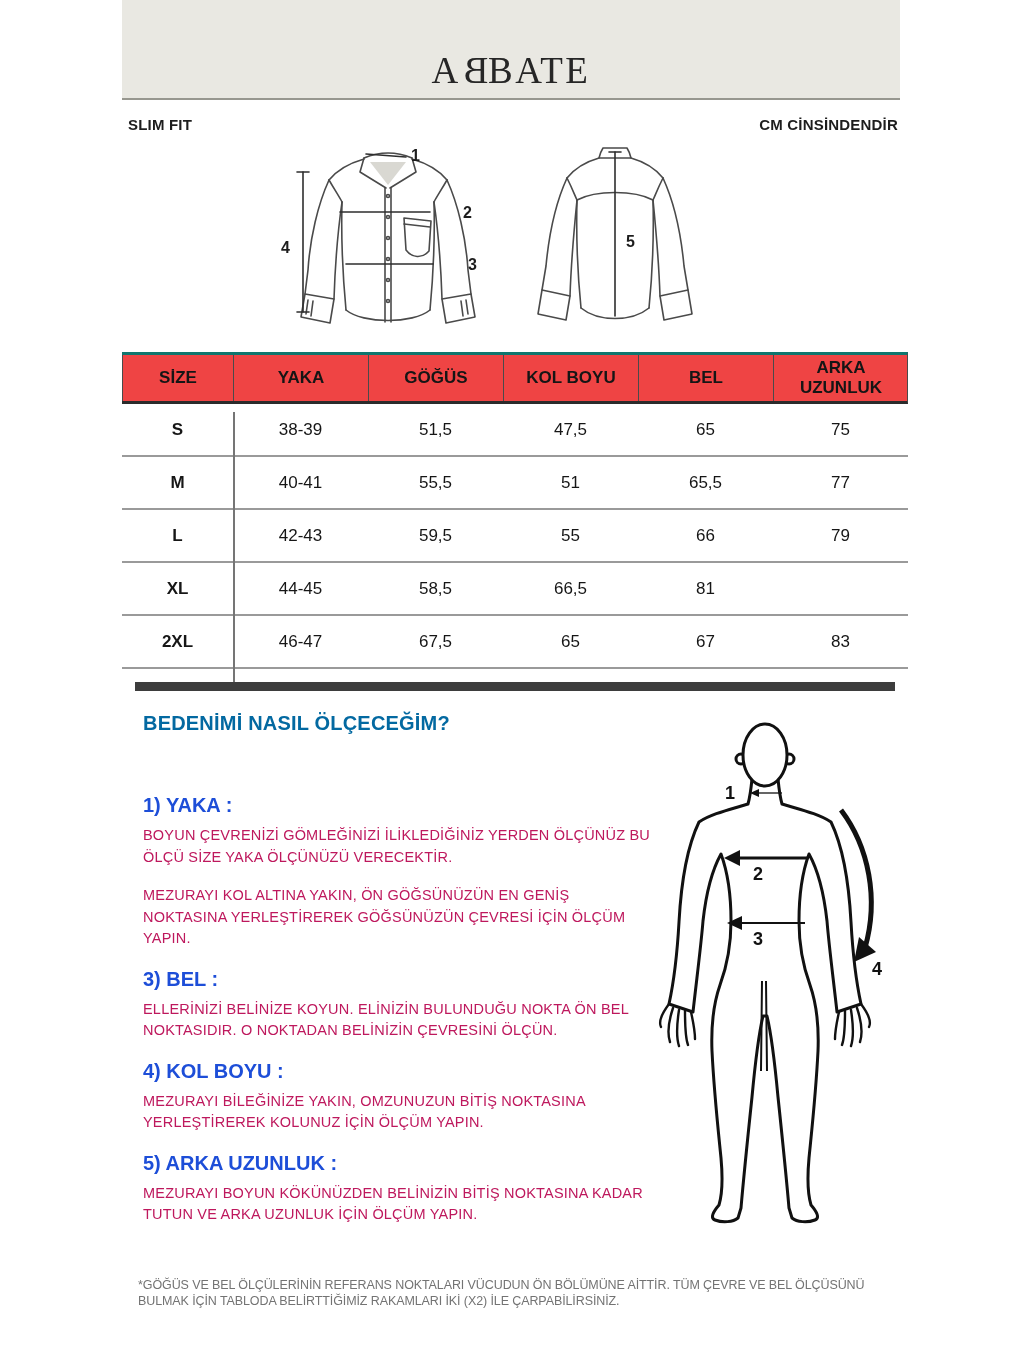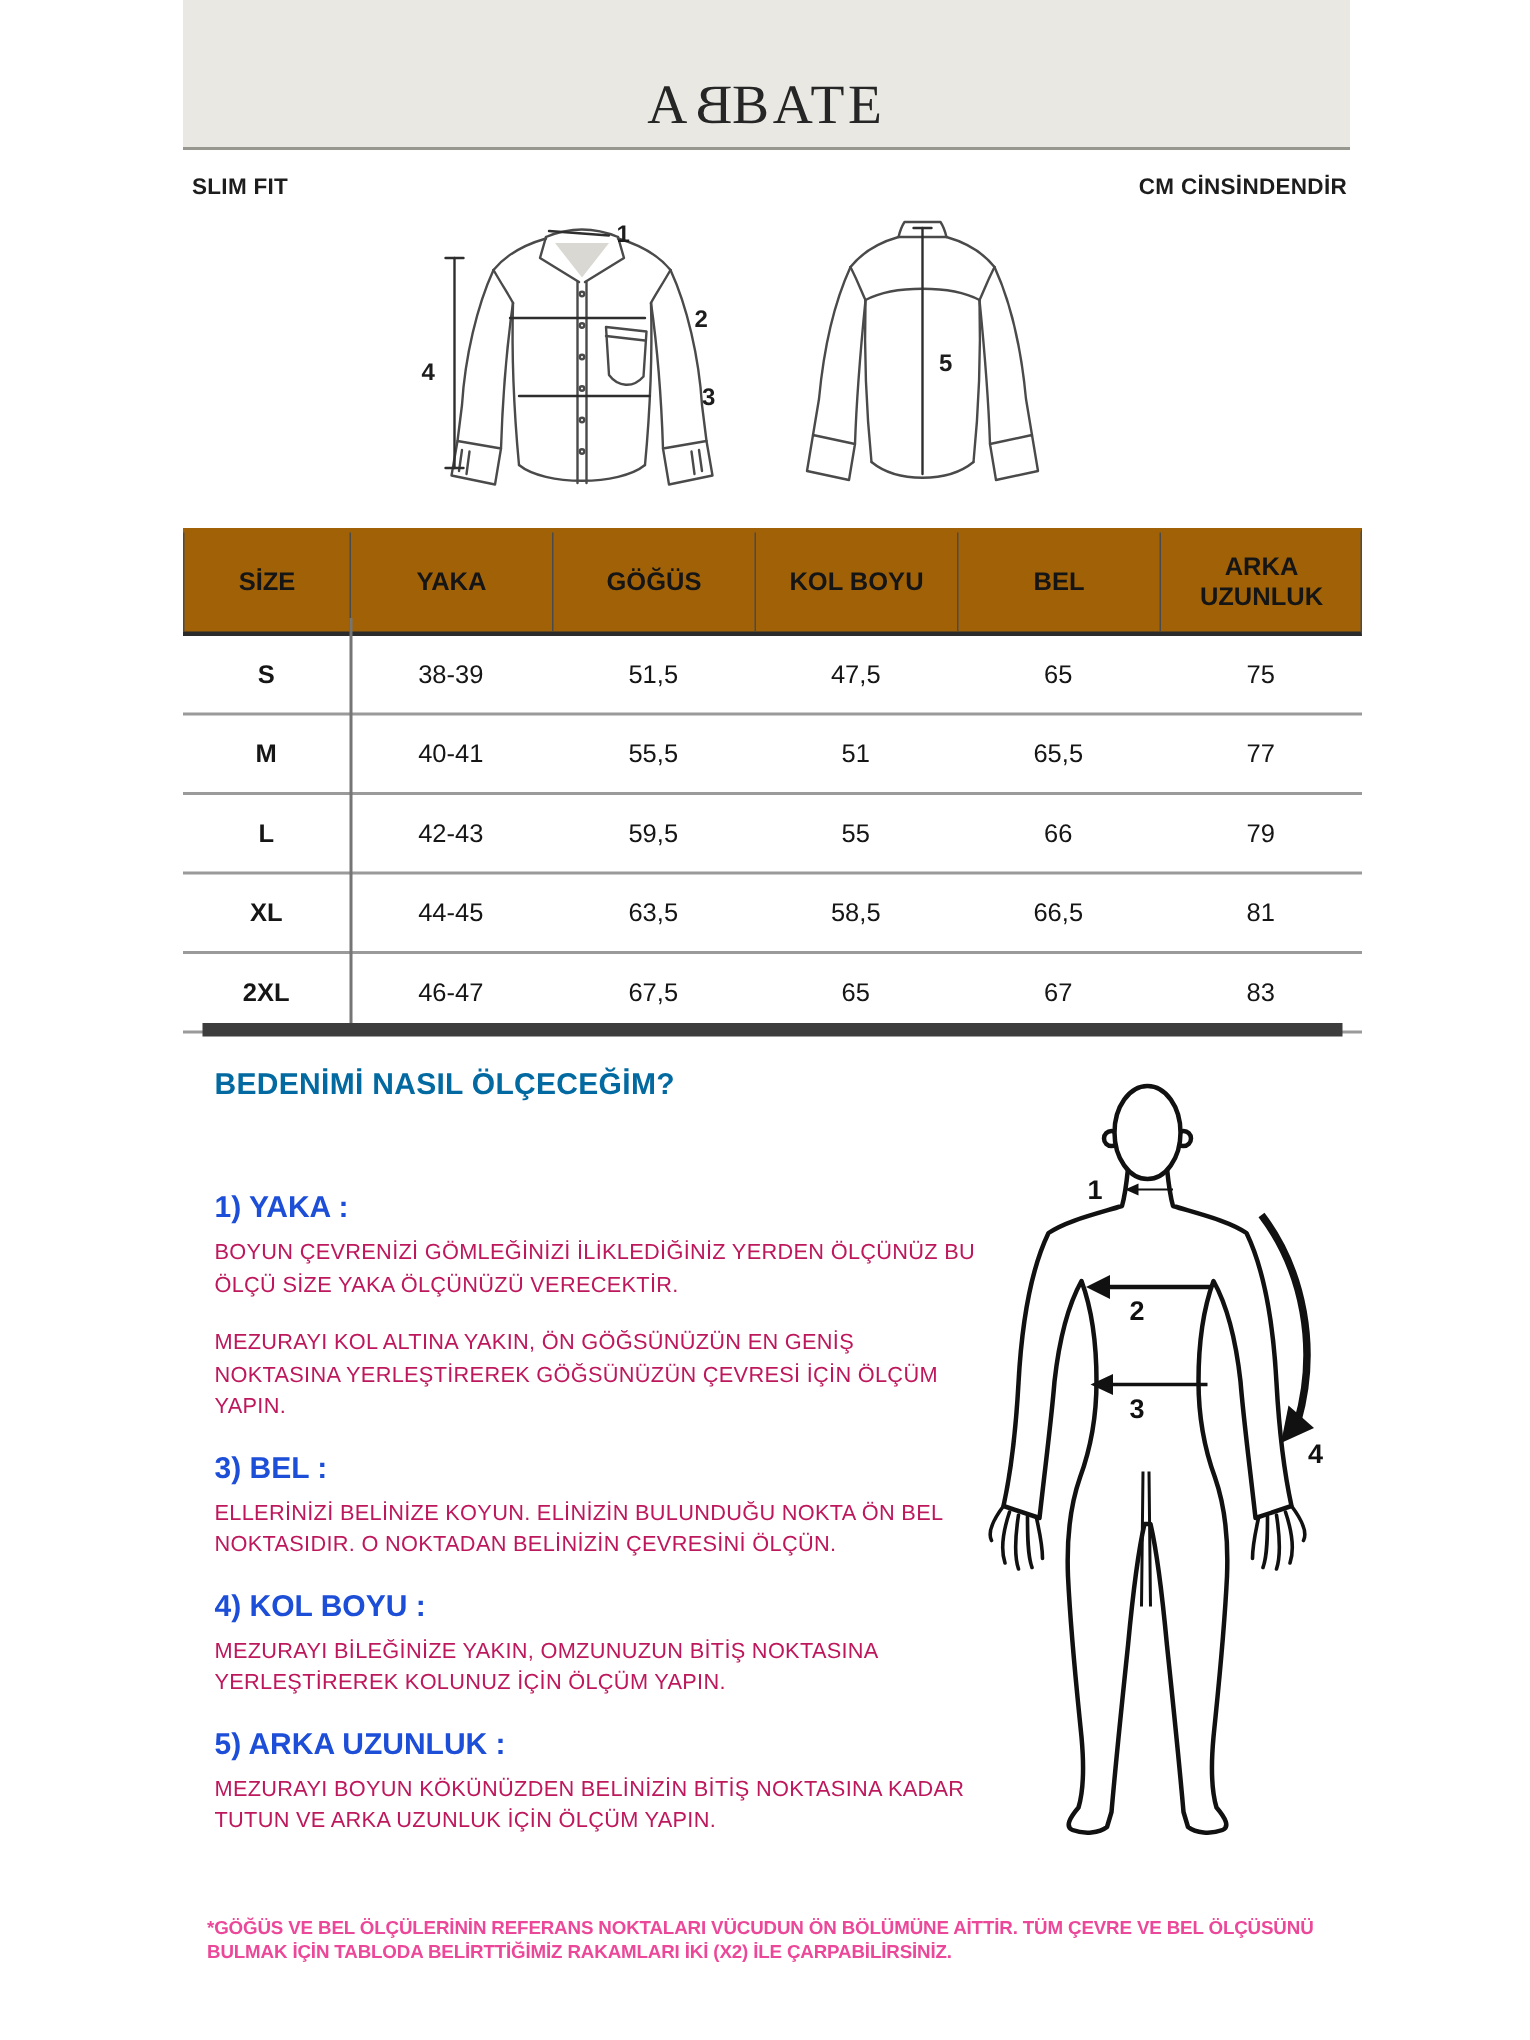--- a/index.html
+++ b/index.html
@@ -27,22 +27,22 @@
   }
   
   .shirts{position:absolute;left:278px;top:138px;}
   .sketch{stroke:#4a4a4a;stroke-width:1.6;fill:none;stroke-linecap:round;stroke-linejoin:round;}
   .measure{stroke:#2e2e2e;stroke-width:1.6;fill:none;stroke-linecap:round;}
   .diag-num{font-family:"Liberation Sans",sans-serif;font-weight:bold;font-size:16px;fill:#1d1d1d;}
   
   .size-table{position:absolute;left:122px;top:352px;width:786px;}
   .thead{
     display:grid;grid-template-columns:111px 135px 135px 135px 135px 135px;
-    height:72px;background:#a16207;box-sizing:border-box;
-    border-top:3px solid #a16207;border-bottom:3px solid #2b2b2b;
+    height:52px;background:#ef4444;box-sizing:border-box;
+    border-top:3px solid #0f766e;border-bottom:3px solid #2b2b2b;
     border-right:1px solid #4a4a4a;
   }
   .thead .th{
     display:flex;align-items:center;justify-content:center;text-align:center;
     font-weight:bold;font-size:17px;color:#151515;line-height:1.15;
     border-left:1px solid #4a4a4a;padding:0 6px;
   }
   .trow{
     display:grid;grid-template-columns:111px 135px 135px 135px 135px 135px;
     height:53px;border-bottom:2px solid #9a9a9a;box-sizing:border-box;
@@ -63,21 +63,21 @@
   .gsec h3{margin:0 0 8px 0;font-size:20px;line-height:24px;color:#1d4ed8;font-weight:bold;}
   .gsec p{margin:0 0 17px 0;font-size:14.5px;line-height:21.5px;color:#be185d;letter-spacing:.2px;}
   
   .figure{position:absolute;left:655px;top:715px;}
   .outline{stroke:#111;stroke-width:3;fill:#ffffff;stroke-linejoin:round;stroke-linecap:round;}
   .hand{stroke:#111;stroke-width:2.4;fill:none;stroke-linecap:round;}
   .fig-num{font-family:"Liberation Sans",sans-serif;font-weight:bold;font-size:18px;fill:#111;}
   
   .footnote{
     position:absolute;left:138px;top:1278px;width:748px;
-    font-size:12.5px;line-height:15.5px;font-weight:bold;color:#ec4899;letter-spacing:-.1px;
+    font-size:12.5px;line-height:15.5px;font-weight:normal;color:#737373;letter-spacing:-.1px;
   }
 </style>
 </head>
 <body>
 
 <div class="band">
   <div class="logo"><span>A</span><span class="flip">B</span><span>BATE</span></div>
 </div>
 
 <div class="subhdr">
@@ -187,21 +187,20 @@
     <div class="td size">L</div>
     <div class="td">42-43</div>
     <div class="td">59,5</div>
     <div class="td">55</div>
     <div class="td">66</div>
     <div class="td">79</div>
   </div>
   <div class="trow">
     <div class="td size">XL</div>
     <div class="td">44-45</div>
-    <div class="td">63,5</div>
     <div class="td">58,5</div>
     <div class="td">66,5</div>
     <div class="td">81</div>
   </div>
   <div class="trow">
     <div class="td size">2XL</div>
     <div class="td">46-47</div>
     <div class="td">67,5</div>
     <div class="td">65</div>
     <div class="td">67</div>

